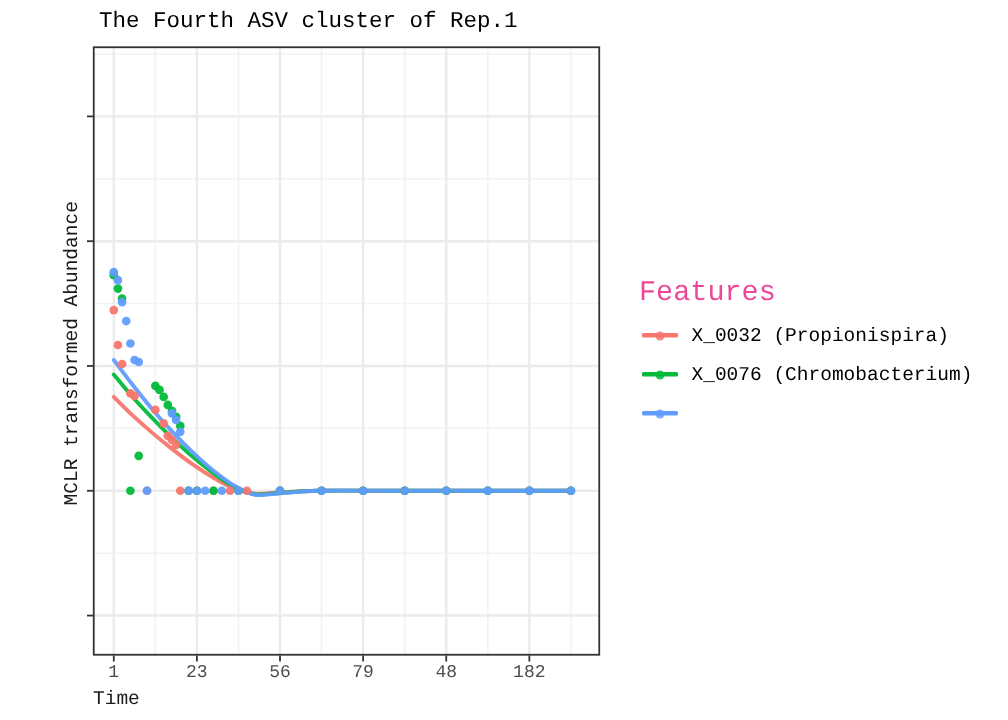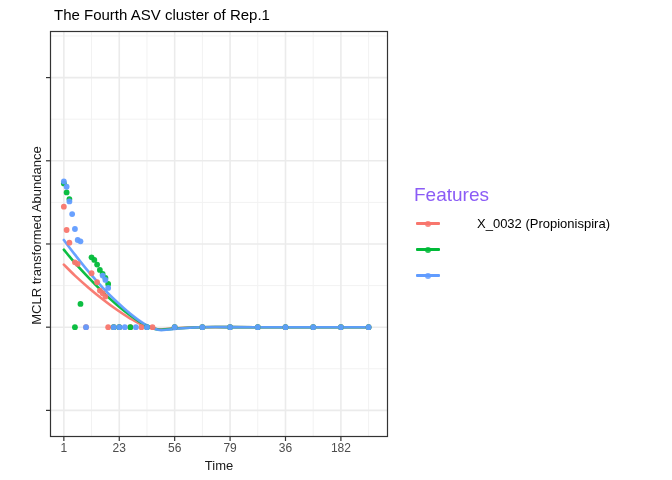--- a/index.html
+++ b/index.html
@@ -10,23 +10,24 @@
   body {
     width: 672px;
     height: 480px;
     font-family: "Liberation Sans", sans-serif;
     color: #000000;
     overflow: hidden;
     position: relative;
   }
   #chart-root {
     position: absolute;
-    left: 2px; top: 0;
+    left: 14px; top: 0;
     width: 652px;
     height: 480px;
+    font-family: Liberation Mono, monospace;
   }
   .plot-title {
     position: absolute;
     left: 52px;
     top: 6px;
     font-size: 15px;
     color: #000000;
     white-space: nowrap;
   }
   .axis-title-y {
@@ -38,39 +39,39 @@
     font-size: 13px;
     color: #1a1a1a;
     transform: rotate(-90deg);
     white-space: nowrap;
   }
   .axis-title-x {
     position: absolute;
     left: 48px;
     top: 458px;
     width: 338px;
-    text-align: center;
+    text-align: left;
     font-size: 13px;
     color: #1a1a1a;
   }
   .xtick-label {
     position: absolute;
     top: 441px;
     font-size: 12px;
     color: #4d4d4d;
     text-align: center;
     width: 40px;
     white-space: nowrap;
   }
   .legend-title {
     position: absolute;
     left: 412px;
     top: 184px;
     font-size: 19px;
-    color: #8b5cf6;
+    color: #ec4899;
     white-space: nowrap;
   }
   .legend-row {
     position: absolute;
     left: 412px;
     height: 22px;
     display: flex;
     align-items: center;
     white-space: nowrap;
   }
@@ -246,31 +247,32 @@
         <line x1="44" y1="77.59016393442619" x2="48" y2="77.59016393442619" stroke="#333333" stroke-width="1.2"></line>
       </g>
     </svg>
 
   <div id="ytick-labels"></div>
   <div id="xtick-labels">
       <div class="xtick-label" style="left: 41.8525px;">1</div>
       <div class="xtick-label" style="left: 97.2623px;">23</div>
       <div class="xtick-label" style="left: 152.672px;">56</div>
       <div class="xtick-label" style="left: 208.082px;">79</div>
-      <div class="xtick-label" style="left: 263.492px;">36</div>
+      <div class="xtick-label" style="left: 263.492px;">48</div>
       <div class="xtick-label" style="left: 318.902px;">182</div>
     </div>
 
   <div class="legend-title">Features</div>
   <div id="legend-items">
-      <div class="legend-row" style="top: 212px; gap: 28px;">
+      <div class="legend-row" style="top: 212px;">
         <span class="legend-key" style="--key-color: #F8766D;"></span>
         <span class="legend-label">X_0032 (Propionispira)</span>
       </div>
       <div class="legend-row" style="top: 238px;">
         <span class="legend-key" style="--key-color: #00BA38;"></span>
+        <span class="legend-label">X_0076 (Chromobacterium)</span>
       </div>
       <div class="legend-row" style="top: 264px;">
         <span class="legend-key" style="--key-color: #619CFF;"></span>
       </div>
     </div>
 
 </div>
 
 </body></html>

